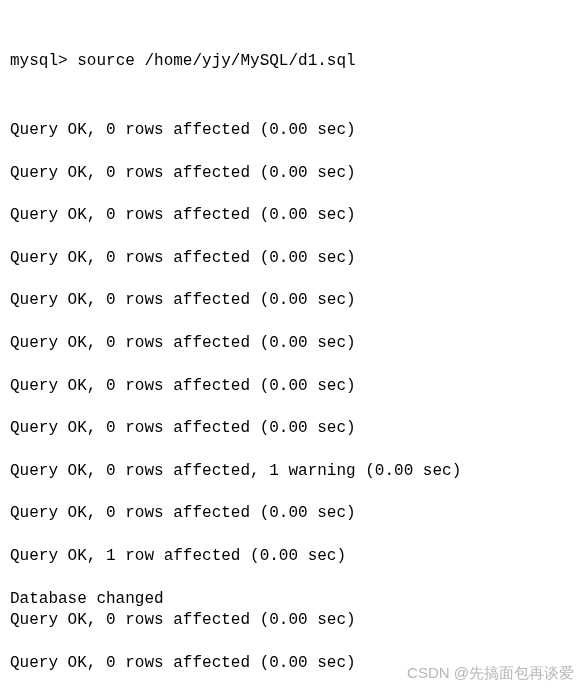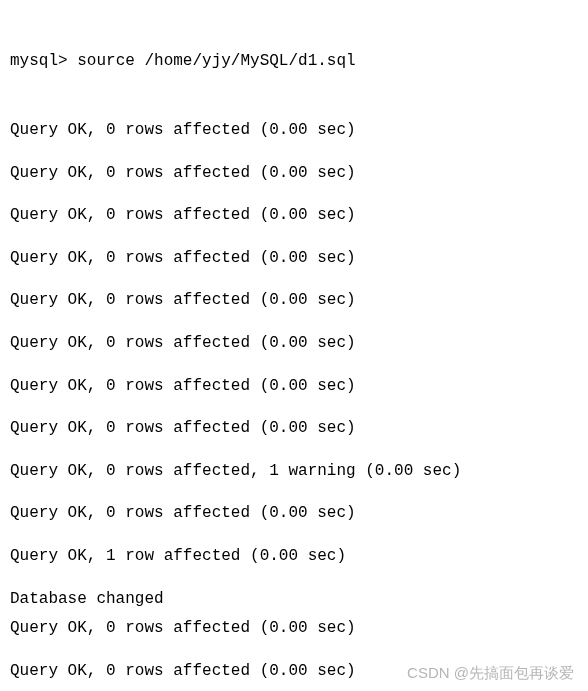--- a/index.html
+++ b/index.html
@@ -25,21 +25,21 @@
     .prompt-line {
       margin-bottom: 4px;
     }
     .result-block {
       margin-bottom: 21px;
     }
     .result-block:last-of-type {
       margin-bottom: 0;
     }
     .no-gap {
-      margin-bottom: 8px;
+      margin-bottom: 0;
     }
     .watermark {
       position: absolute;
       bottom: 8px;
       right: 14px;
       font-family: Arial, sans-serif;
       font-size: 15px;
       color: rgba(120, 120, 120, 0.55);
       pointer-events: none;
     }

